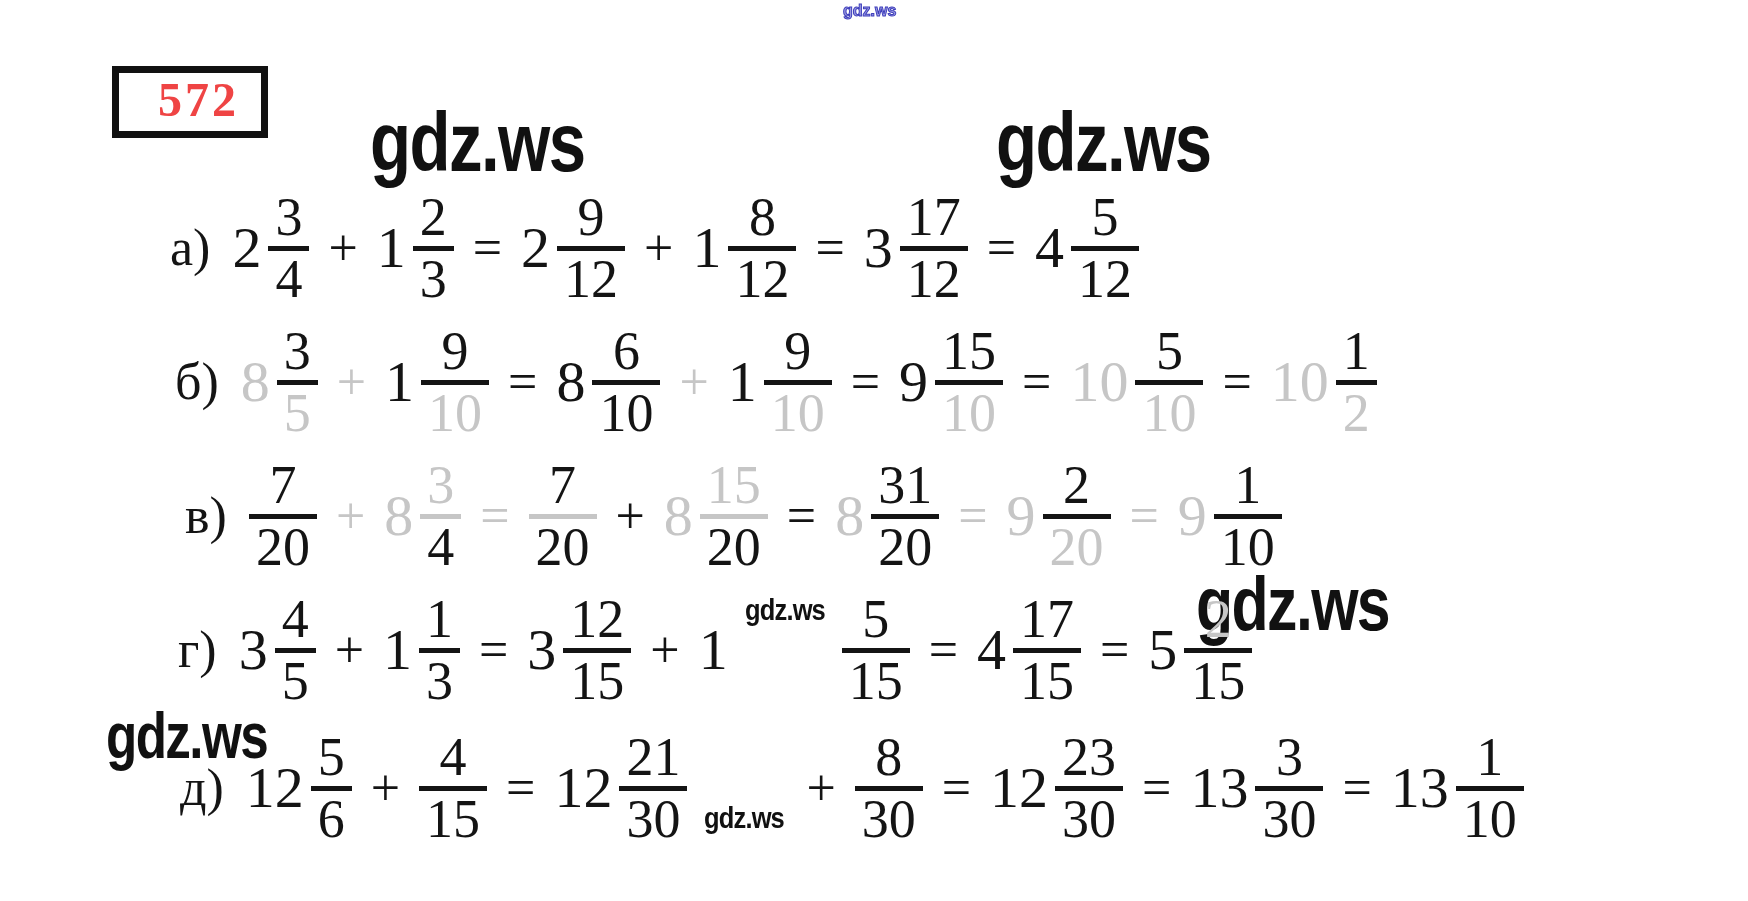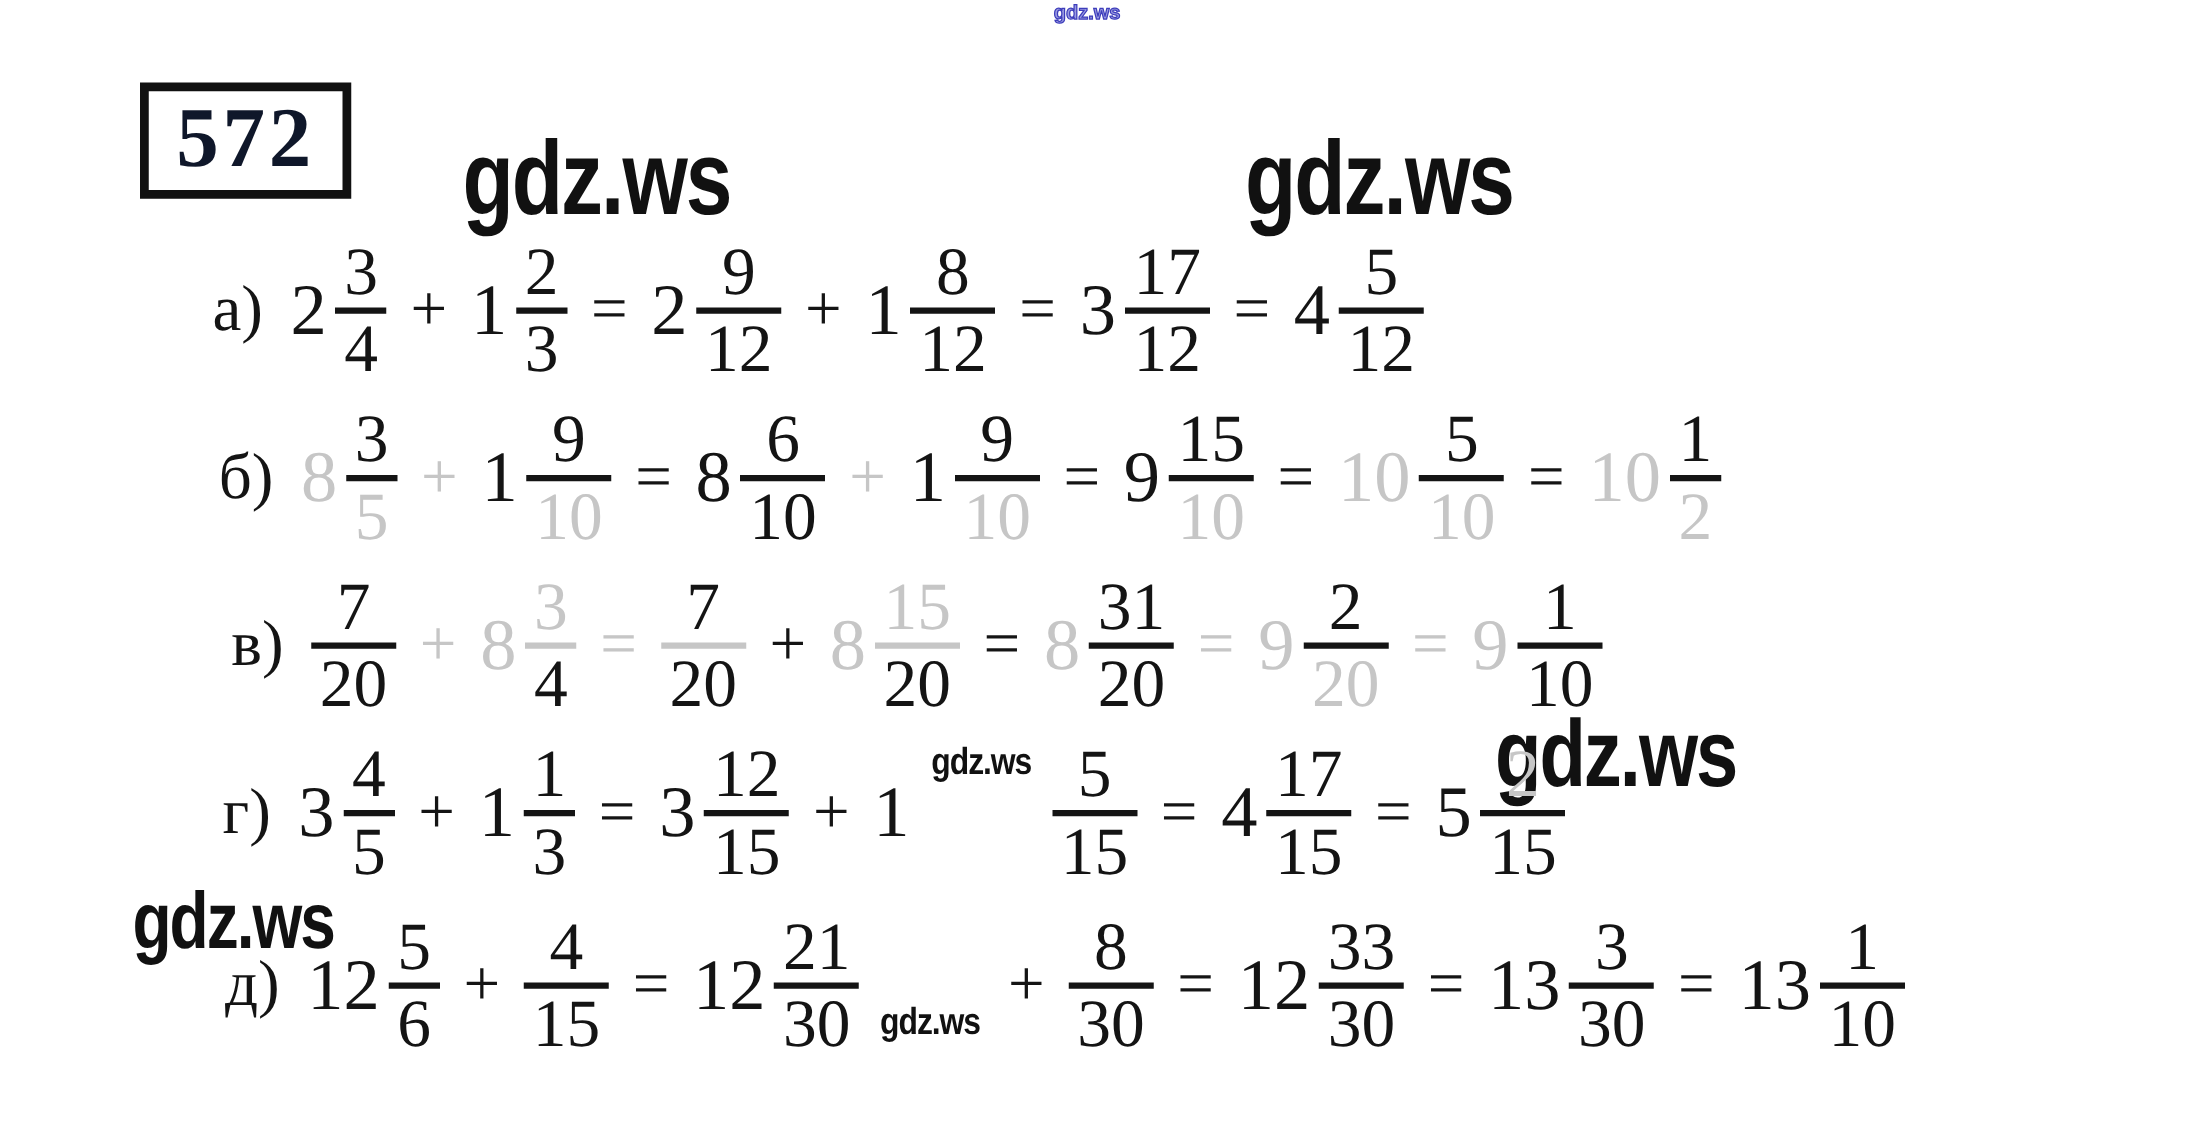--- a/index.html
+++ b/index.html
@@ -8,24 +8,24 @@
     width:1612px;height:901px;
     background:#ffffff;
     overflow:hidden;
     font-family:"Liberation Serif", serif;
     color:#141414;
   }
   
   .problem-box{
     position:absolute;left:112px;top:66px;
     border:7px solid #111;
-    padding:2px 22px 6px 22px;
+    padding:2px 22px 6px 39px;
     font-family:"Liberation Serif", serif;
-    font-weight:bold;font-size:68px;line-height:1.05;
-    letter-spacing:3px;color:#0f172a;
+    font-weight:bold;font-size:48px;line-height:1.05;
+    letter-spacing:3px;color:#ef4444;
   }
   
   .wm{
     position:absolute;
     font-family:"Liberation Sans", sans-serif;
     font-weight:700;color:#111;
     line-height:1;letter-spacing:-2px;
     transform:scaleX(.8);transform-origin:left top;
     white-space:nowrap;
   }
@@ -362,21 +362,21 @@
           <span class="frac">
             <span class="num">8</span>
             <span class="bar"></span>
             <span class="den">30</span>
           </span>
         </span>
         <span class="op">=</span>
         <span class="mixed">
           <span class="whole">12</span>
           <span class="frac">
-            <span class="num">33</span>
+            <span class="num">23</span>
             <span class="bar"></span>
             <span class="den">30</span>
           </span>
         </span>
         <span class="op">=</span>
         <span class="mixed">
           <span class="whole">13</span>
           <span class="frac">
             <span class="num">3</span>
             <span class="bar"></span>

